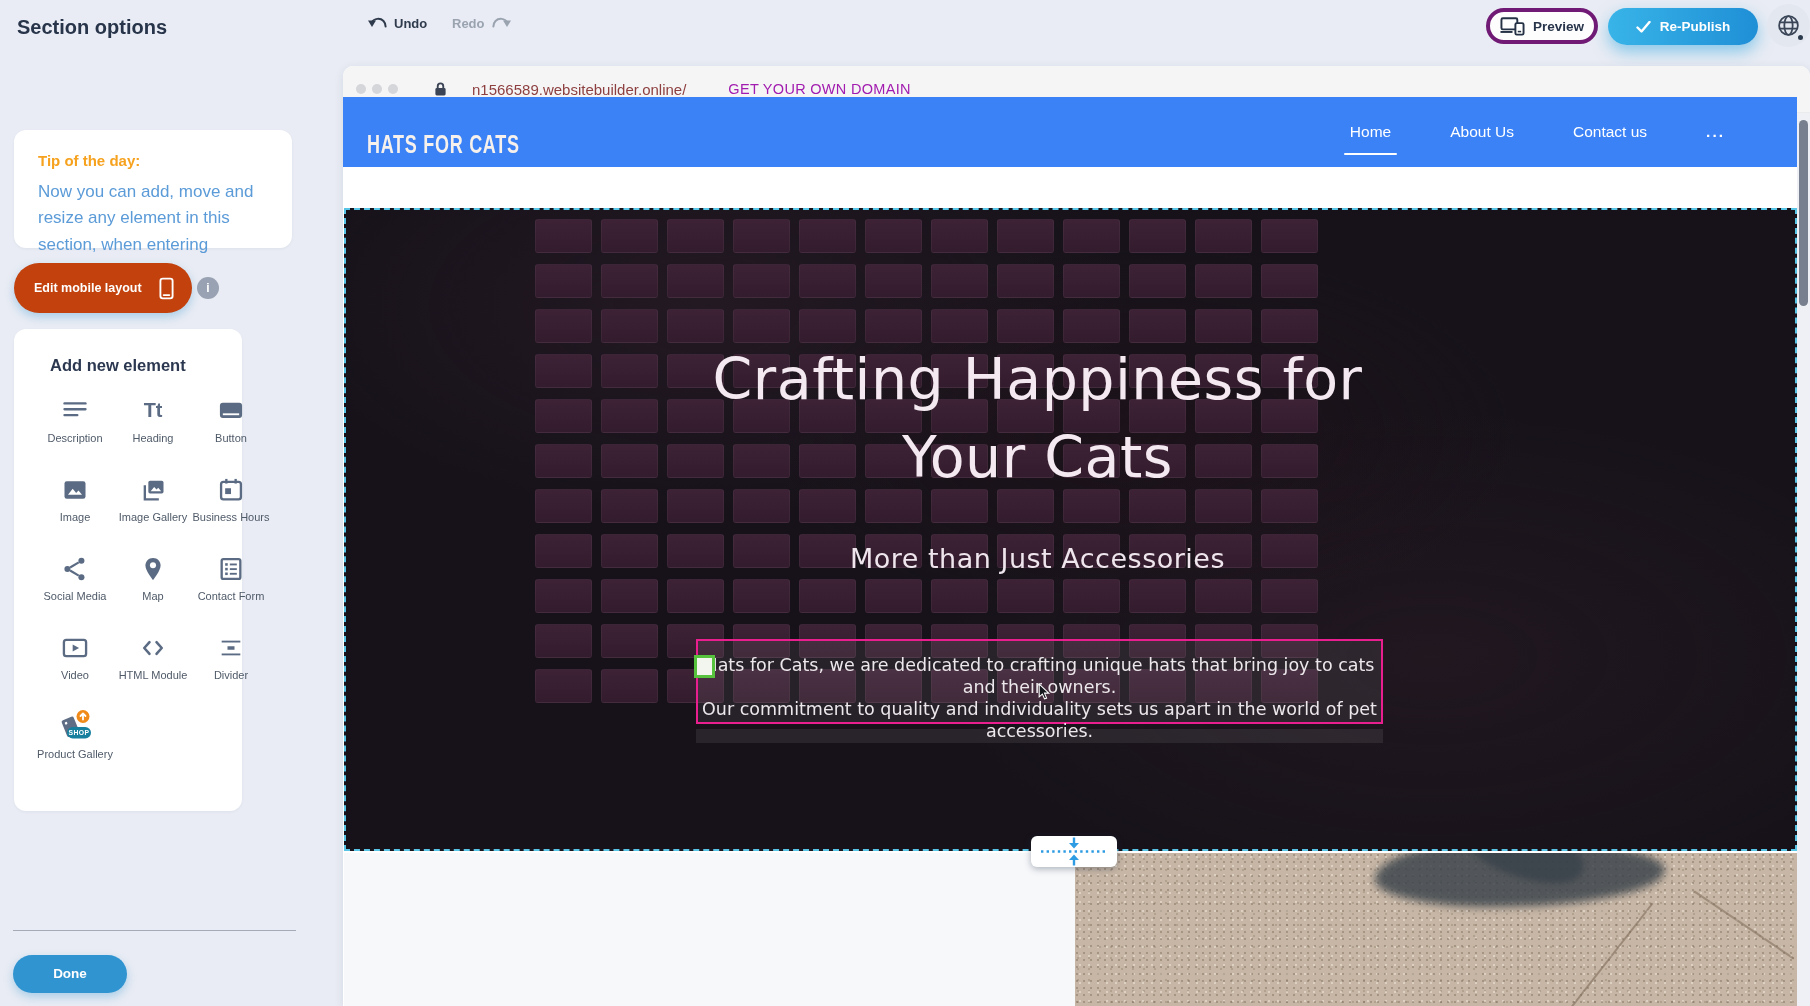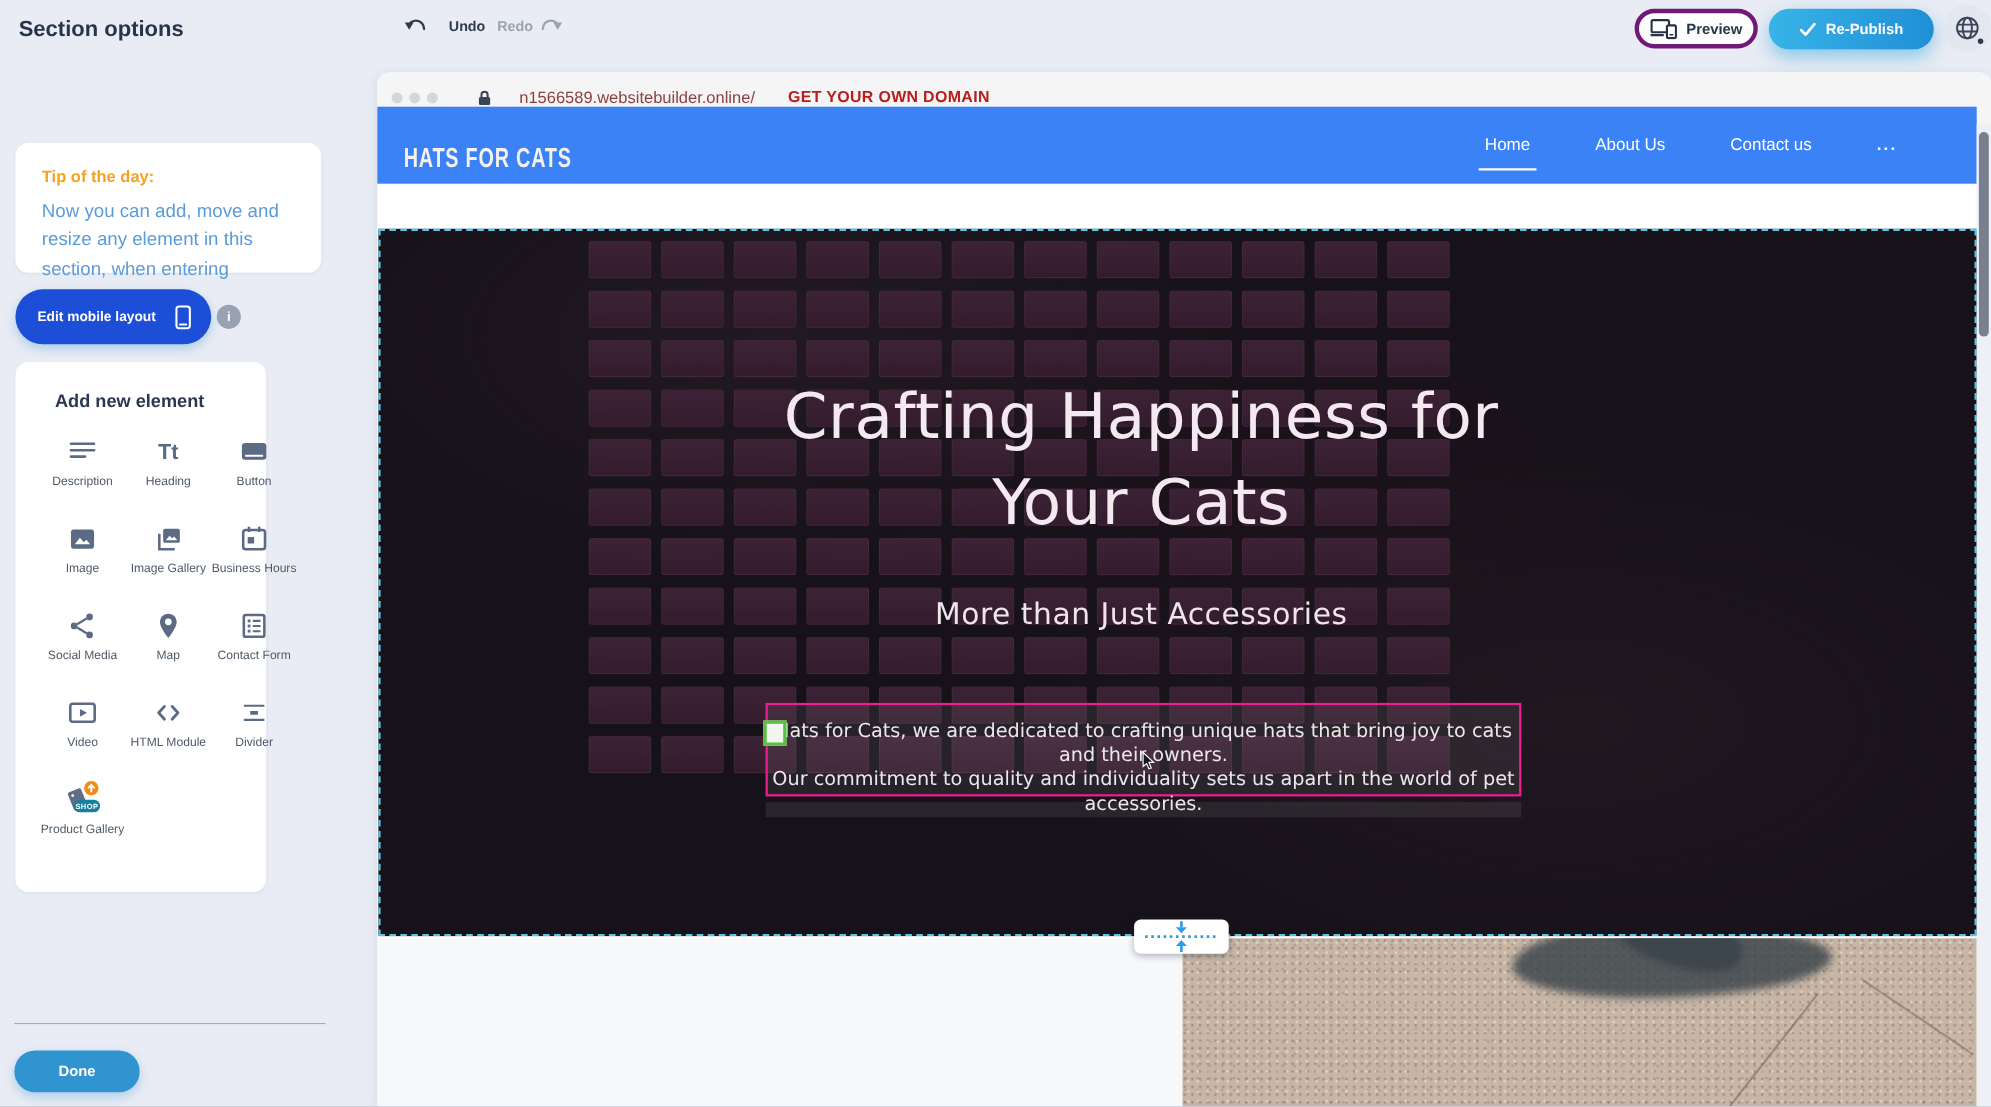--- a/index.html
+++ b/index.html
@@ -9,37 +9,37 @@
   .abs{position:absolute;}
 
   
   .panel-title{left:17px;top:16px;font-size:20px;font-weight:bold;color:#27344a;}
   .tabs{left:12px;top:66px;width:280px;height:30px;background:#dde2ee;border-radius:15px;display:flex;}
   .tab{flex:1;text-align:center;font-size:12.5px;font-weight:bold;color:#3c4a61;line-height:30px;border-radius:15px;cursor:pointer;}
   .tab.active{background:#fff;box-shadow:0 1px 4px rgba(40,60,90,.18);}
   .tip-card{left:14px;top:130px;width:278px;height:118px;background:#fff;border-radius:12px;padding:22px 24px;box-shadow:0 1px 3px rgba(40,60,90,.06);}
   .tip-title{font-size:15px;font-weight:bold;color:#f6a21e;}
   .tip-body{margin-top:10px;font-size:17px;line-height:1.55;color:#5b9bd8;}
-  .edit-mobile-btn{left:14px;top:263px;width:178px;height:50px;border-radius:25px;background:#1d4ed8;
+  .edit-mobile-btn{left:14px;top:263px;width:178px;height:50px;border-radius:25px;background:#c2410c;
        display:flex;align-items:center;padding:0 18px 0 20px;box-shadow:0 4px 10px rgba(48,148,209,.35);cursor:pointer;}
   .edit-mobile-label{color:#fff;font-size:12.5px;font-weight:bold;flex:1;}
   .info-btn{left:197px;top:277px;width:22px;height:22px;border-radius:50%;background:#98a2b3;color:#fff;
        font-size:12px;font-weight:bold;text-align:center;line-height:22px;cursor:pointer;}
   .add-card{left:14px;top:329px;width:228px;height:482px;background:#fff;border-radius:12px;box-shadow:0 1px 3px rgba(40,60,90,.06);}
   .add-title{position:absolute;left:36px;top:27px;font-size:16.5px;font-weight:600;color:#2b3850;}
   .el-grid{position:absolute;left:22px;top:66px;width:234px;display:grid;grid-template-columns:repeat(3,78px);grid-auto-rows:79px;justify-items:center;}
   .el-cell{display:flex;flex-direction:column;align-items:center;cursor:pointer;width:78px;}
   .el-icon{height:32px;display:flex;align-items:center;justify-content:center;}
   .el-label{margin-top:4px;font-size:11px;line-height:1.3;color:#4f5a68;text-align:center;}
   .panel-divider{left:13px;top:930px;width:283px;height:1px;background:#a4aab6;}
   .done-btn{left:13px;top:955px;width:114px;height:38px;border-radius:19px;background:#3094d1;color:#fff;
        font-size:13.5px;font-weight:bold;text-align:center;line-height:38px;box-shadow:0 4px 10px rgba(48,148,209,.35);cursor:pointer;}
 
   
-  .undo-btn{left:368px;top:16px;display:flex;align-items:center;gap:20px;cursor:pointer;}
+  .undo-btn{left:368px;top:16px;display:flex;align-items:center;gap:6px;cursor:pointer;}
   .undo-btn span{font-size:13px;font-weight:bold;color:#2f3b4c;}
   .redo-btn{left:452px;top:16px;display:flex;align-items:center;gap:6px;cursor:pointer;}
   .redo-btn span{font-size:13px;font-weight:bold;color:#9aa3b0;}
   .preview-btn{left:1486px;top:8px;width:112px;height:36px;border-radius:18px;background:#fdfdfe;border:4px solid #701a75;
        display:flex;align-items:center;justify-content:center;gap:8px;cursor:pointer;}
   .preview-btn span{font-size:13.5px;font-weight:bold;color:#27344a;}
   .republish-btn{left:1608px;top:8px;width:150px;height:37px;border-radius:19px;
        background:linear-gradient(90deg,#38b4e8,#1f8fd6);display:flex;align-items:center;justify-content:center;gap:9px;
        box-shadow:0 7px 16px rgba(42,166,224,.5);cursor:pointer;}
   .republish-btn span{font-size:13.5px;font-weight:bold;color:#fff;}
@@ -48,21 +48,21 @@
   .globe-dot{position:absolute;right:5px;bottom:5px;width:9px;height:9px;border-radius:50%;background:#2c3a4d;border:2px solid #e3e7ef;}
 
   
   .browser{left:343px;top:66px;width:1467px;height:940px;background:#fff;border-radius:10px 10px 0 0;box-shadow:0 2px 10px rgba(30,45,70,.10);}
   .chrome{position:absolute;left:0;top:0;width:100%;height:47px;background:#f5f5f6;border-radius:10px 10px 0 0;
        border-bottom:1px solid #ebebed;display:flex;align-items:center;gap:16px;}
   .dots{display:flex;gap:6px;margin-left:13px;}
   .dot{width:10px;height:10px;border-radius:50%;background:#d5d6d9;}
   .lock{margin-left:20px;display:flex;}
   .url{margin-left:9px;font-size:15px;color:#8e4040;}
-  .domain-cta{margin-left:14px;font-size:14.5px;font-weight:bold;color:#b91c1c;letter-spacing:.3px;cursor:pointer;}
+  .domain-cta{margin-left:26px;font-size:14.5px;font-weight:normal;color:#a21caf;letter-spacing:.3px;cursor:pointer;}
 
   
   .site-header{left:0;top:31px;width:1454px;height:70px;background:#3b82f6;}
   .logo{position:absolute;left:24px;top:33px;font-size:25px;font-weight:800;color:#f6f1ec;
        transform:scaleX(.72);transform-origin:left center;letter-spacing:1px;white-space:nowrap;}
   .nav{position:absolute;right:70px;top:0;height:100%;display:flex;align-items:center;gap:55px;}
   .nav-item{color:#fff;font-size:15.5px;cursor:pointer;position:relative;padding:6px 2px;}
   .nav-item.active:after{content:"";position:absolute;left:-4px;right:-4px;bottom:-8px;height:2.5px;background:#fff;border-radius:2px;}
   .nav-more{letter-spacing:2px;font-weight:bold;}
 

